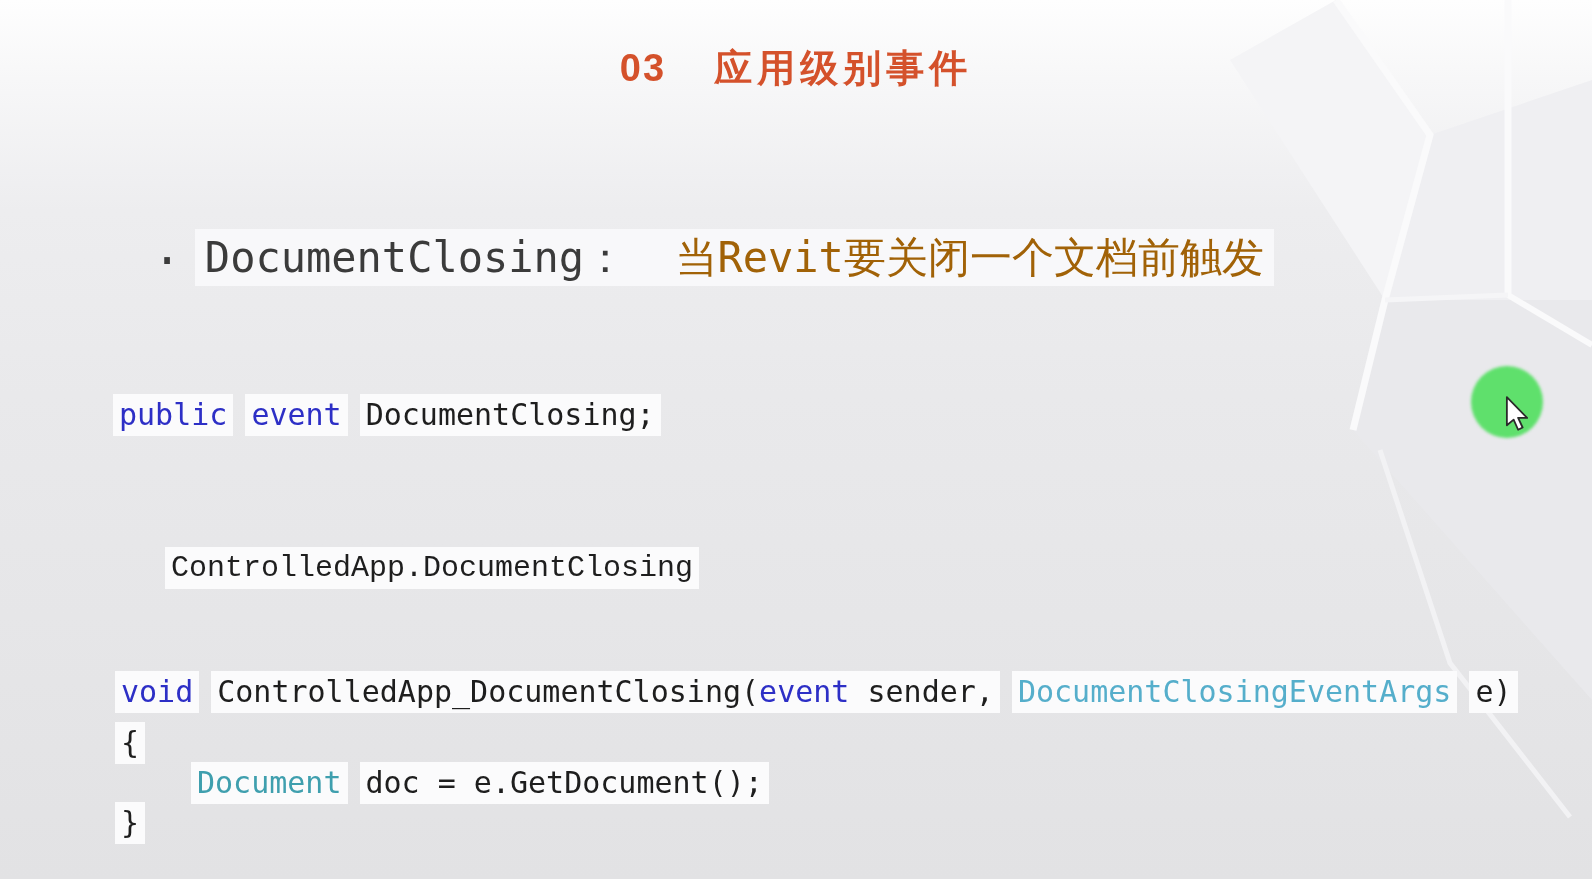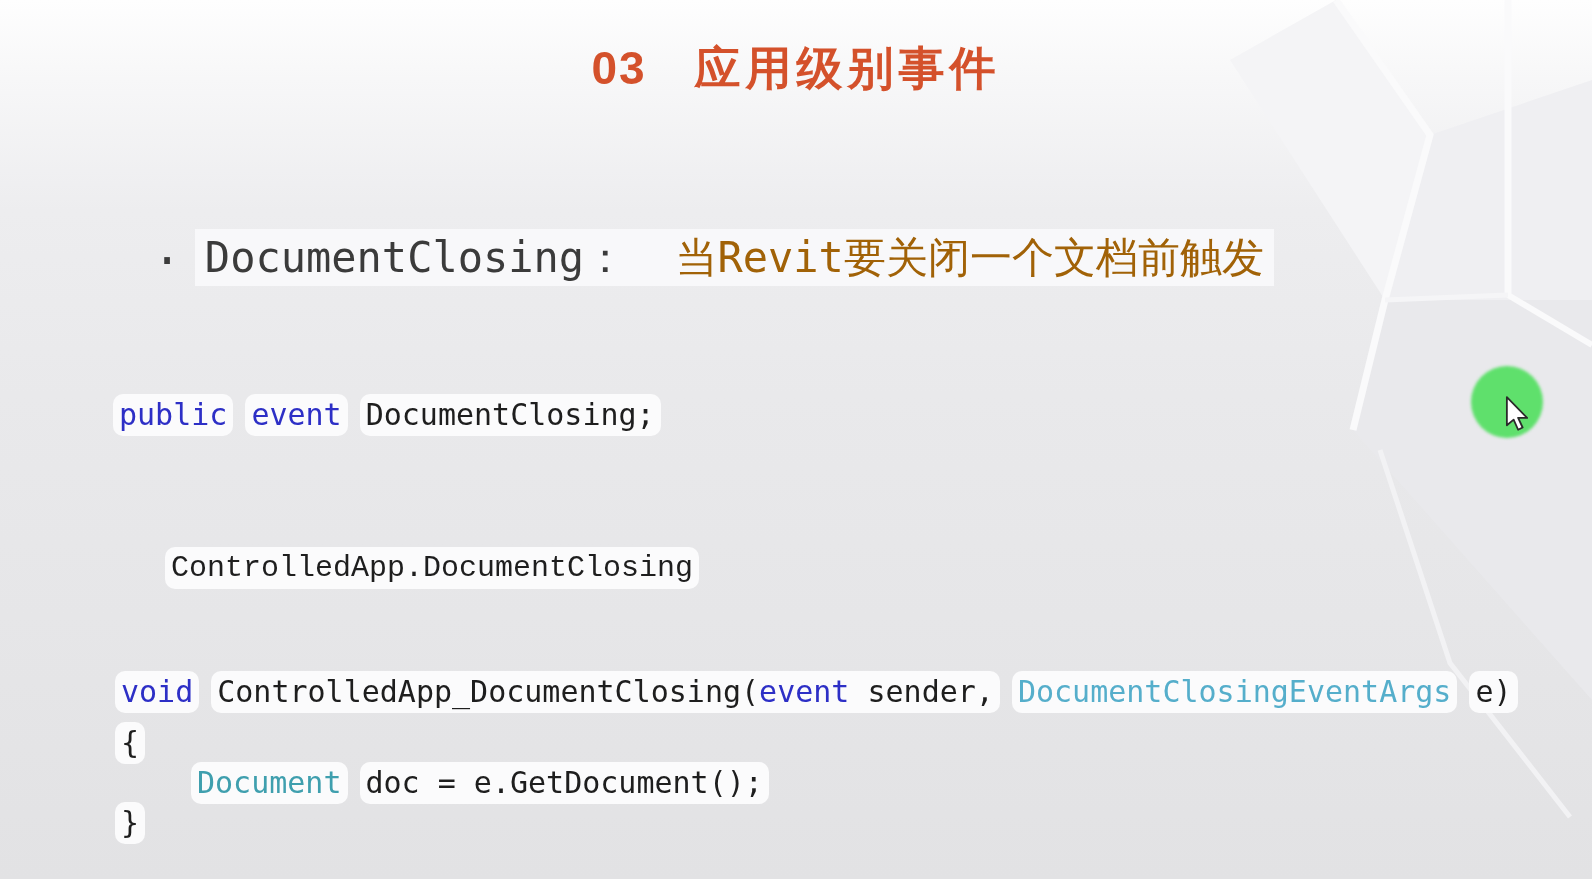--- a/index.html
+++ b/index.html
@@ -8,35 +8,35 @@
     position:relative; width:1592px; height:879px;
     background:linear-gradient(180deg,#fefefe 0%,#f7f7f8 9%,#ededef 24%,#e9e9eb 45%,#e6e6e8 70%,#e2e2e4 100%);
     font-family:"DejaVu Sans Mono","Liberation Mono",monospace;
   }
   .pattern { position:absolute; top:0; left:0; pointer-events:none; }
 
   
   .title-row {
     position:absolute; top:36px; left:0; width:100%;
     text-align:center; font-family:"Liberation Sans","DejaVu Sans",sans-serif;
-    font-weight:bold; font-size:46px; color:var(--title); line-height:64px;
+    font-weight:bold; font-size:38px; color:var(--title); line-height:64px;
   }
   .title-number { letter-spacing:2px; margin-right:48px; }
   .title-text   { letter-spacing:5px; }
 
   
   .bullet-row { position:absolute; top:180px; left:52px; font-size:42px; line-height:52px; color:#3b3b3b; white-space:pre; }
   .bullet-marker { display:inline-block; font-size:46px; vertical-align:middle; margin-right:14px; color:#3b3b3b; }
   .bullet-box { background:#f8f8fa; padding:4px 10px; }
   .bullet-term { color:#3b3b3b; }
   .bullet-desc { color:#a16207;margin-left:24px; }
 
   
   .code-line { position:absolute; display:flex; column-gap:12px; font-size:30px; line-height:36px; white-space:pre; }
-  .chunk { background:var(--highlight-bg); padding:3px 6px;border-radius:10px; }
+  .chunk { background:var(--highlight-bg); padding:3px 6px; }
   .kw    { color:var(--keyword); }
   .type  { color:var(--type); }
   .type2 { color:var(--type-light); }
   .pl    { color:var(--code-text); }
   #line0 { left:113px; top:394px; }
   #line1 { left:165px; top:547px;font-family:Liberation Mono, monospace; }
   #line2 { left:115px; top:671px; }
   #line3 { left:115px; top:722px; }
   #line4 { left:191px; top:762px;text-align:center; }
   #line5 { left:115px; top:802px; }

